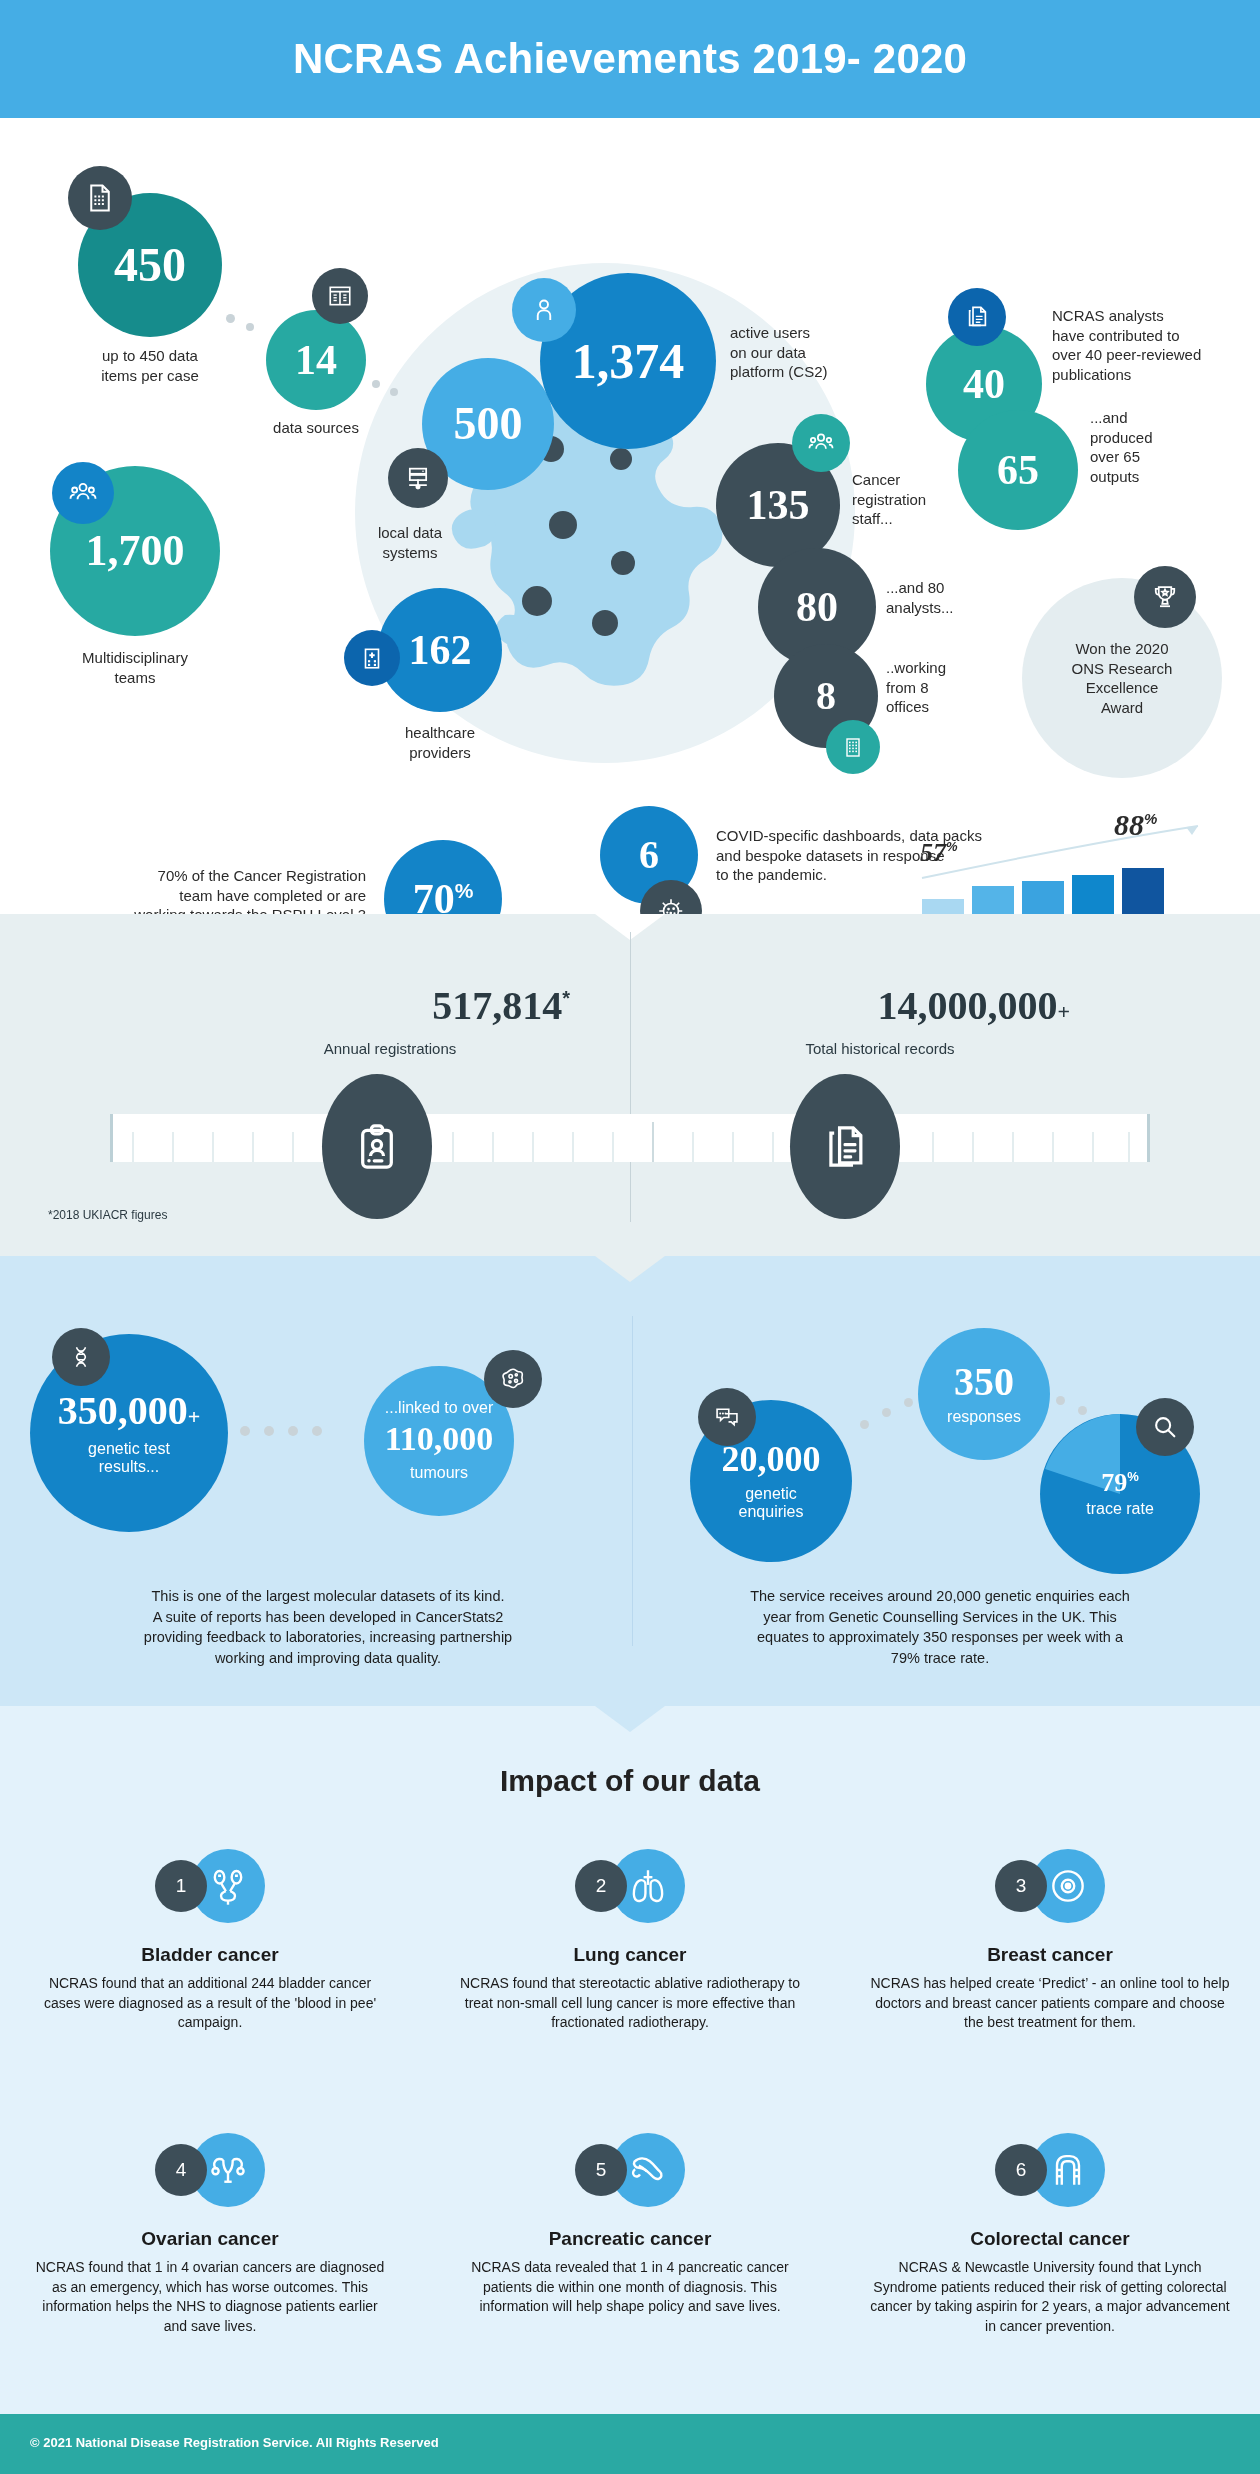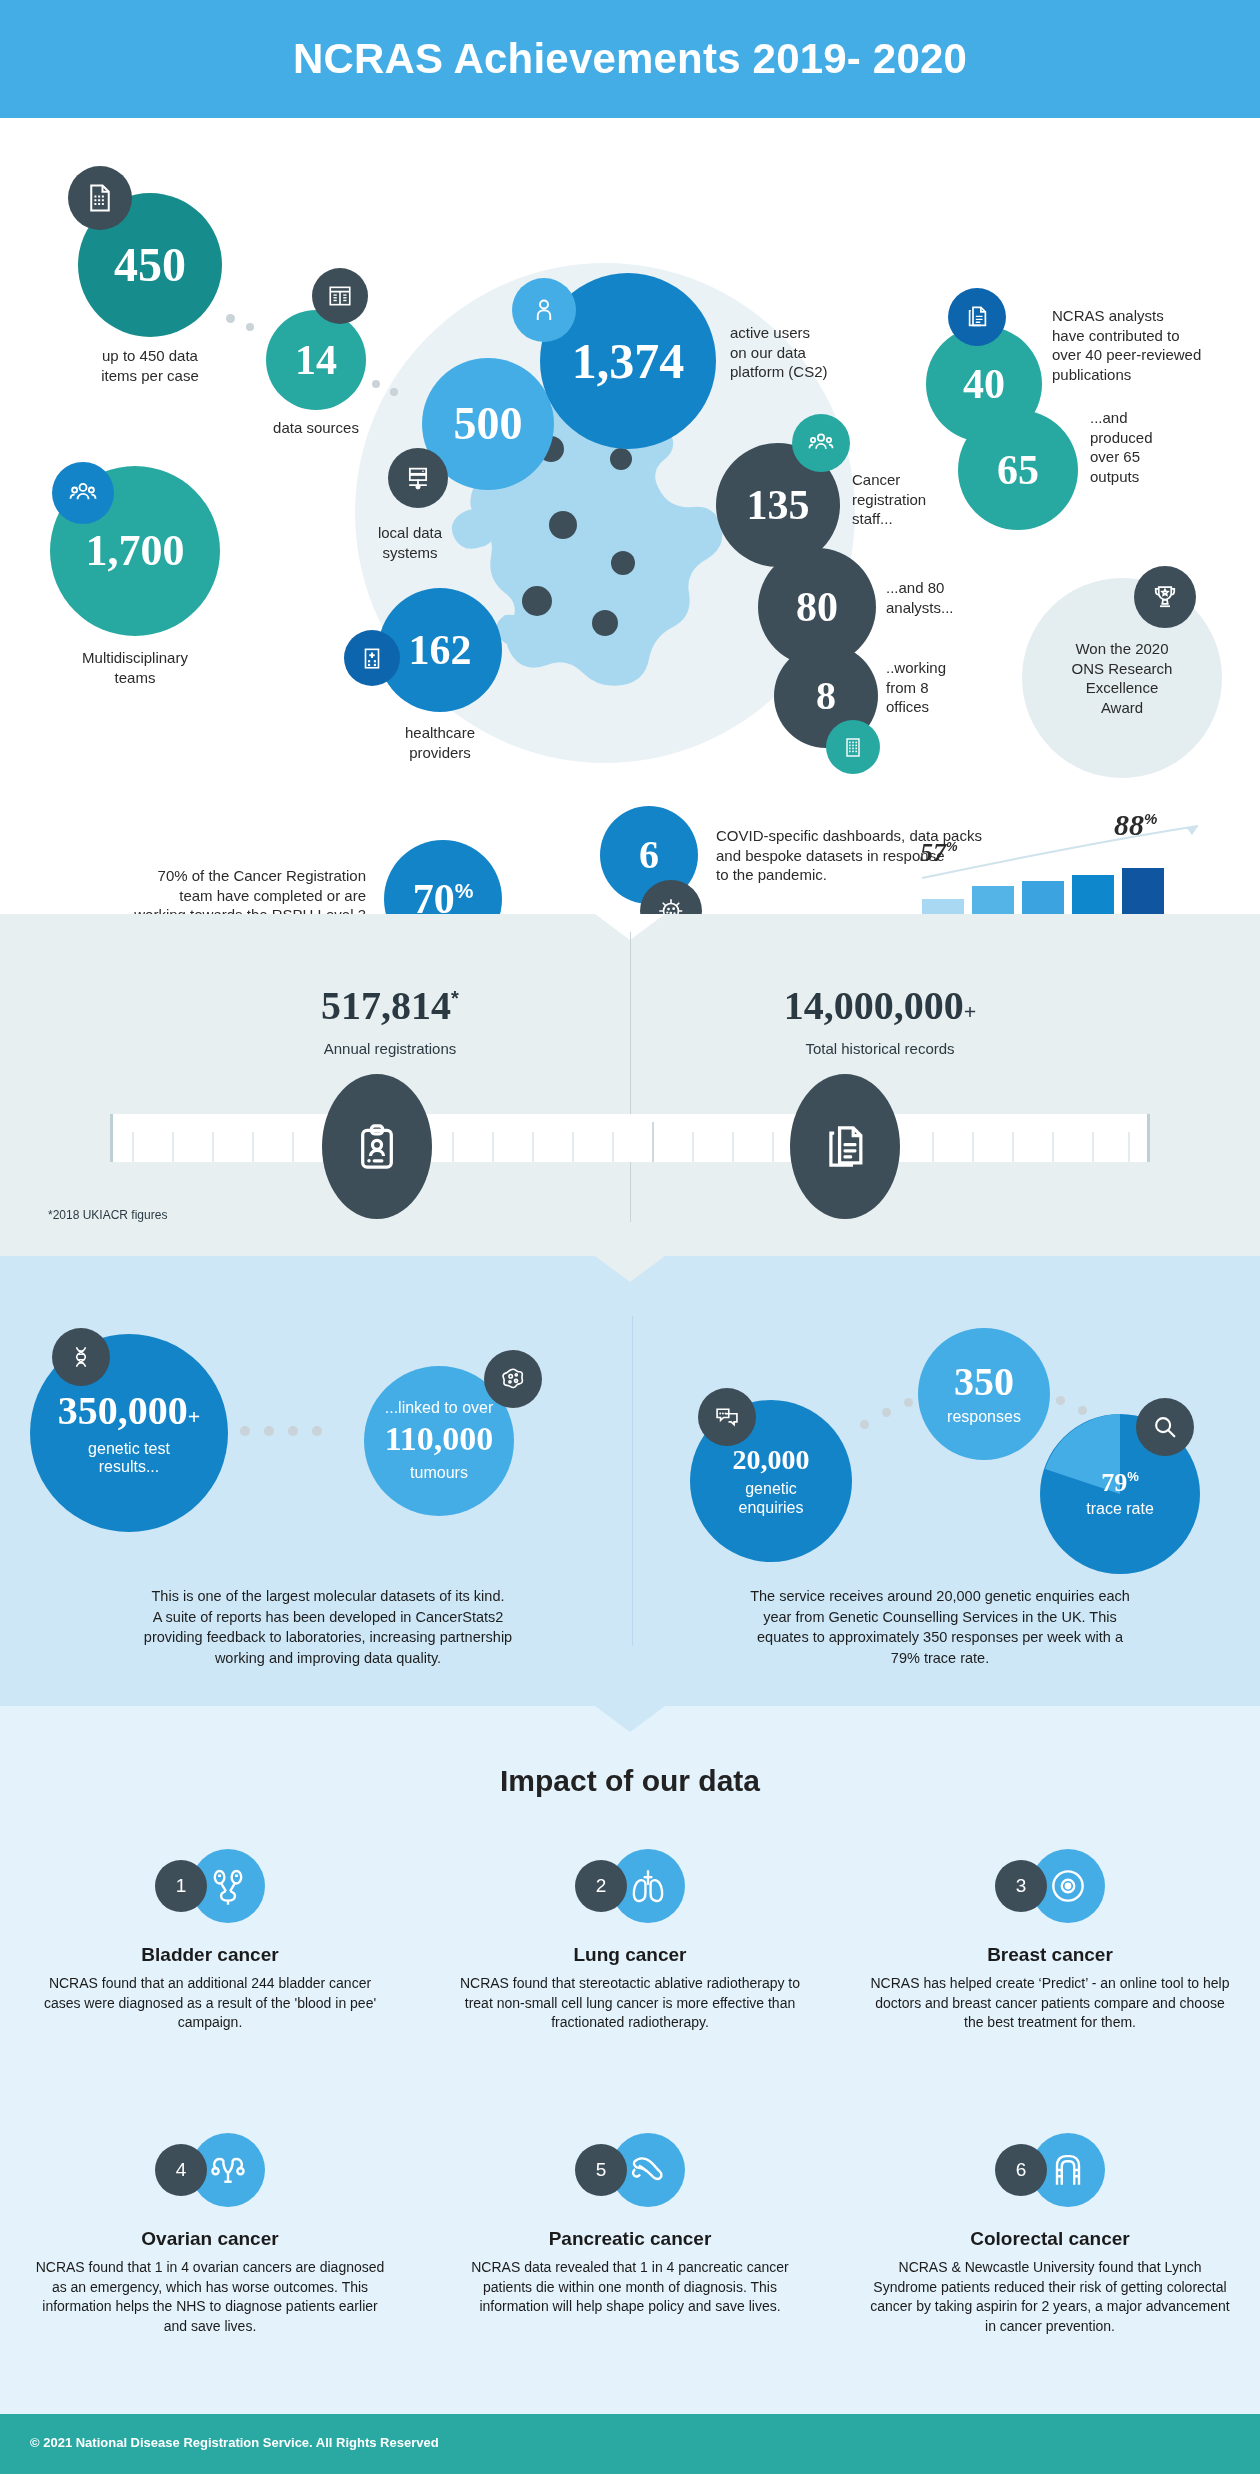--- a/index.html
+++ b/index.html
@@ -140,21 +140,21 @@
   }
   .notch {
     position: absolute;
     left: 595px;
     width: 0; height: 0;
     border-left: 35px solid transparent;
     border-right: 35px solid transparent;
   }
   .stat-big {
     position: absolute;
-    text-align: center;
+    text-align: right;
     font-family: "Liberation Serif", serif;
     font-size: 40px;
     font-weight: bold;
     color: #2b3a42;
     white-space: nowrap;
   }
   .stat-sub {
     position: absolute;
     text-align: center;
     font-size: 15px;
@@ -684,21 +684,21 @@
     </div>
 
     <div class="para" style="left:48px;top:330px;width:560px;white-space:pre-line;">This is one of the largest molecular datasets of its kind.
 A suite of reports has been developed in CancerStats2
 providing feedback to laboratories, increasing partnership
 working and improving data quality.</div>
 
     <div class="divider-v" style="left:632px;top:60px;height:330px;background:#b9d8ee;"></div>
 
     <div class="bub" style="left:690px;top:144px;width:162px;height:162px;background:#1384c8;">
-      <span class="num" style="font-size:28px;">20,000</span>
+      <span class="num" style="font-size:36px;">20,000</span>
       <span class="sub" style="font-size:16px;margin-top:6px;white-space:pre-line;">genetic
 enquiries</span>
     </div>
     <div class="badge" style="left:698px;top:132px;width:58px;height:58px;background:#3d4e58;">
       <svg width="28" height="28" viewBox="0 0 24 24" fill="none" stroke="#fff" stroke-width="1.4">
         <path d="M3.5 5.4h10v7h-4.4l-2.6 2.4v-2.4H3.5z"></path>
         <path d="M10.8 9.2h9.7v7h-2.4v2.4l-2.6-2.4h-2.2"></path>
         <g fill="#fff" stroke="none">
             <circle cx="6.2" cy="8.9" r="0.85"></circle>
             <circle cx="8.5" cy="8.9" r="0.85"></circle>

